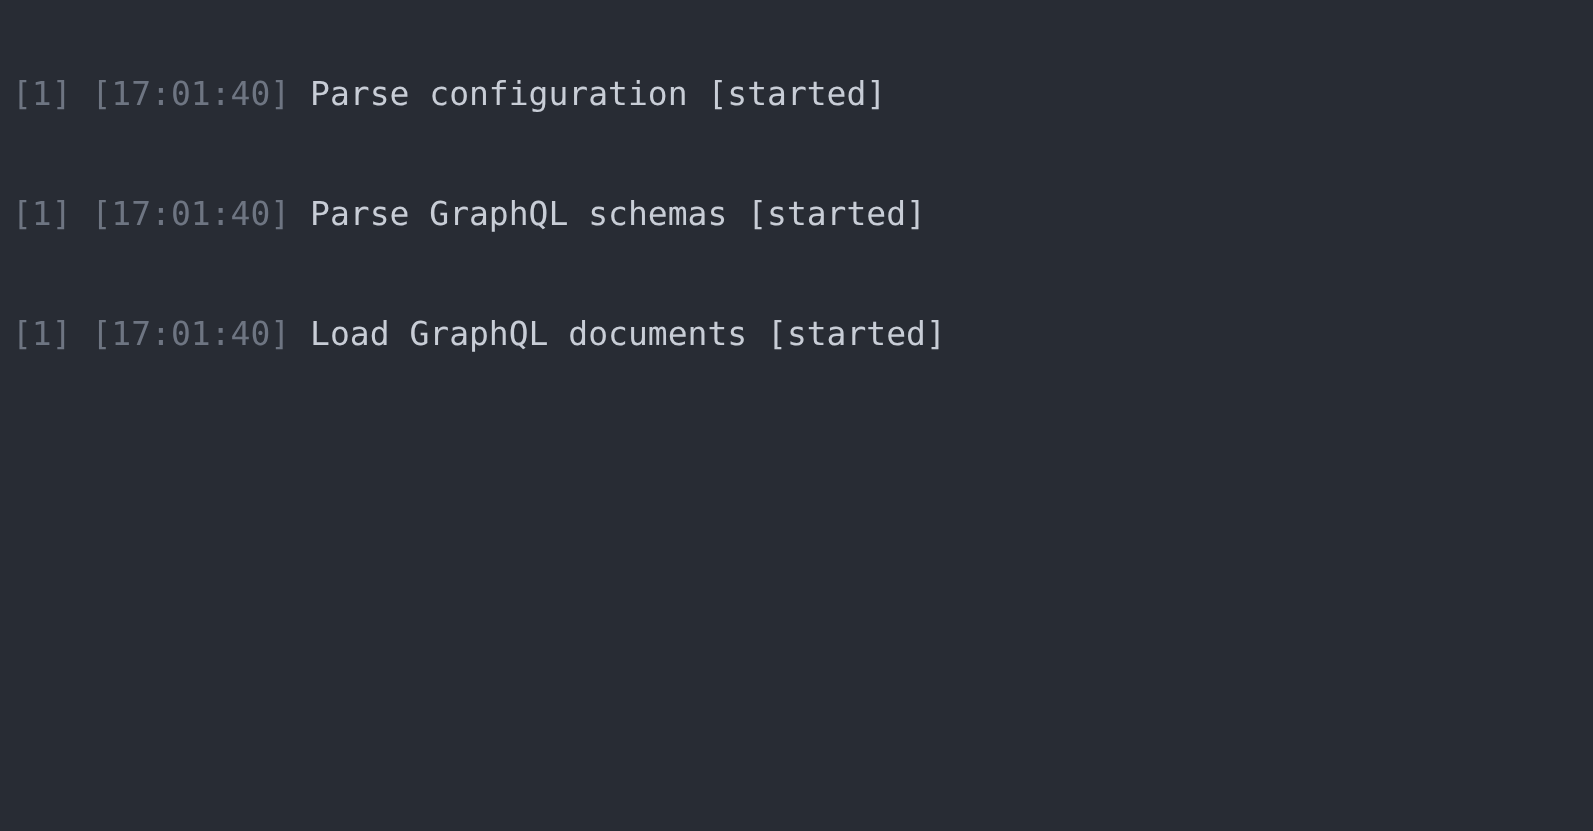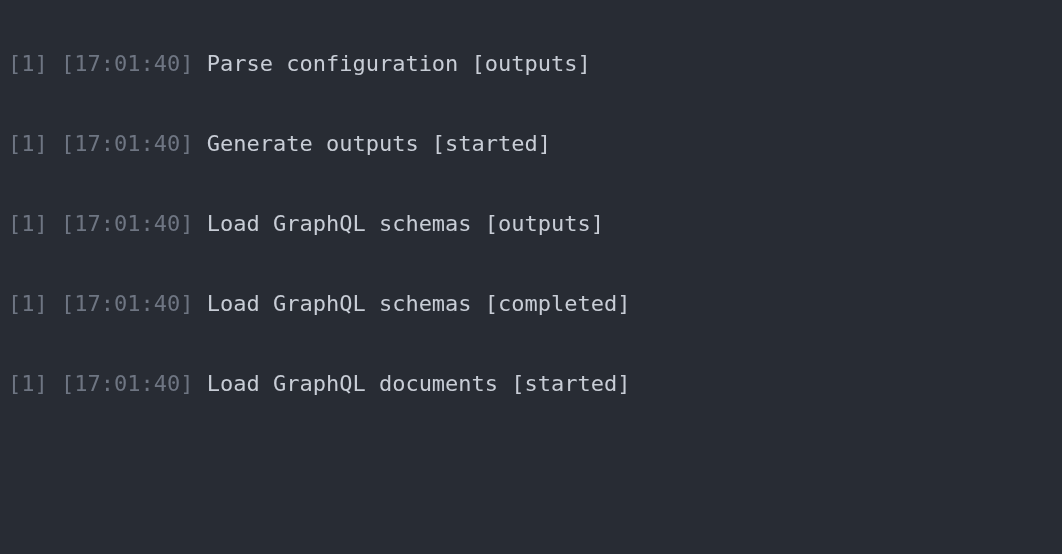--- a/index.html
+++ b/index.html
@@ -18,24 +18,22 @@
     white-space: pre;
   }
   .dim   { color: #6e7582; }
   .text  { color: #c8cdd6; }
   .line { display: block; }
 </style>
 </head>
 <body>
 
 <div class="terminal">
-<span class="line"><span class="dim">[1]</span> <span class="dim">[17:01:40]</span> <span class="text">Parse configuration [outputs]</span></span>
-<span class="line"><span class="dim">[1]</span> <span class="dim">[17:01:40]</span> <span class="text">Generate outputs [started]</span></span>
-<span class="line"><span class="dim">[1]</span> <span class="dim">[17:01:40]</span> <span class="text">Load GraphQL schemas [outputs]</span></span>
-<span class="line"><span class="dim">[1]</span> <span class="dim">[17:01:40]</span> <span class="text">Load GraphQL schemas [completed]</span></span>
+<span class="line"><span class="dim">[1]</span> <span class="dim">[17:01:40]</span> <span class="text">Parse configuration [started]</span></span>
+<span class="line"><span class="dim">[1]</span> <span class="dim">[17:01:40]</span> <span class="text">Parse GraphQL schemas [started]</span></span>
 <span class="line"><span class="dim">[1]</span> <span class="dim">[17:01:40]</span> <span class="text">Load GraphQL documents [started]</span></span>
 
 
 
 
 
 
 </div>
 
 </body></html>

